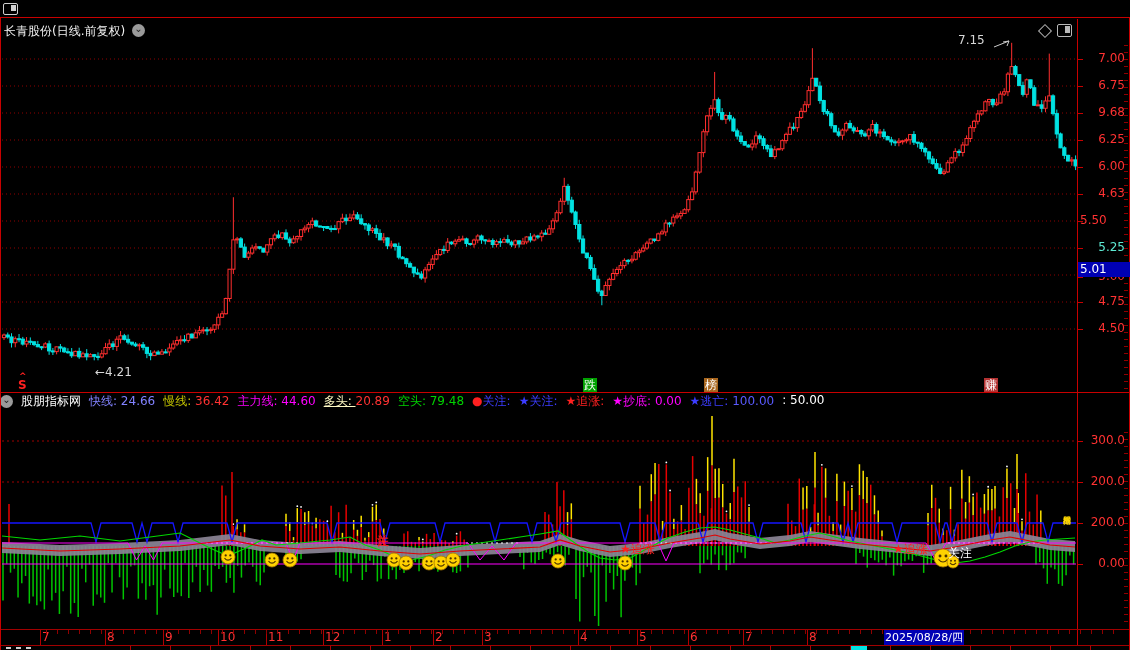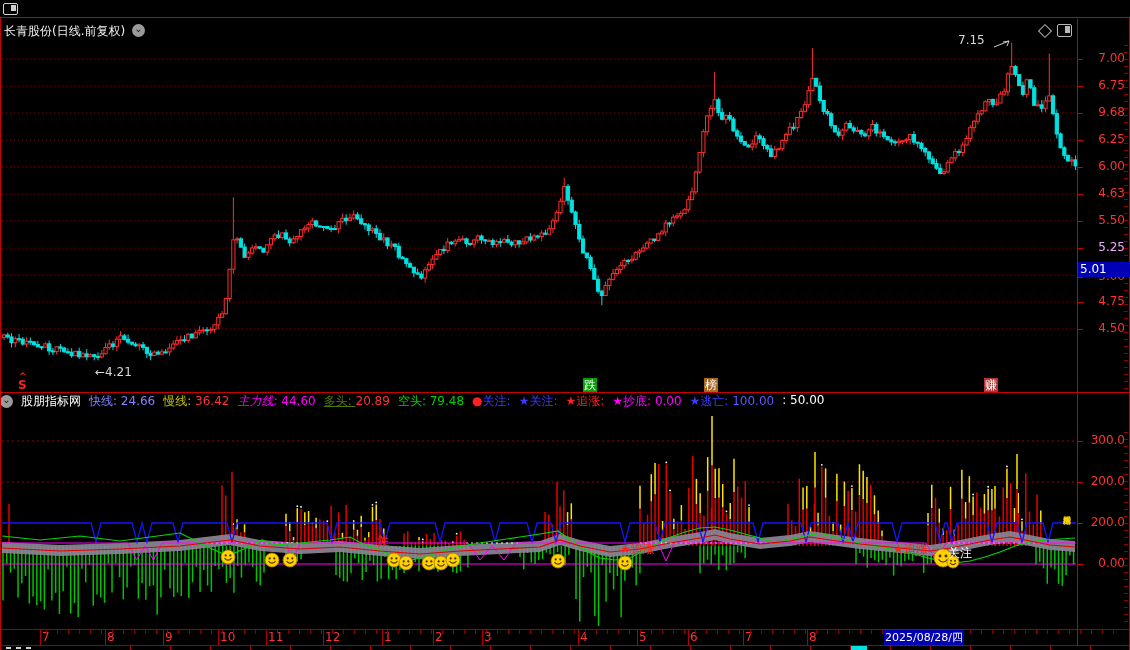--- a/index.html
+++ b/index.html
@@ -1168,23 +1168,23 @@
       <span class="mark" style="left: 1080px; top: 78px; color: rgb(255, 50, 50); width: 45px; text-align: right;">6.75</span>
       <div class="mark" style="left: 1078px; top: 86px; width: 5px; height: 1px; background: rgb(200, 0, 0);"></div>
       <span class="mark" style="left: 1080px; top: 105px; color: rgb(255, 50, 50); width: 45px; text-align: right;">9.68</span>
       <div class="mark" style="left: 1078px; top: 113px; width: 5px; height: 1px; background: rgb(200, 0, 0);"></div>
       <span class="mark" style="left: 1080px; top: 132px; color: rgb(255, 50, 50); width: 45px; text-align: right;">6.25</span>
       <div class="mark" style="left: 1078px; top: 140px; width: 5px; height: 1px; background: rgb(200, 0, 0);"></div>
       <span class="mark" style="left: 1080px; top: 159px; color: rgb(255, 50, 50); width: 45px; text-align: right;">6.00</span>
       <div class="mark" style="left: 1078px; top: 167px; width: 5px; height: 1px; background: rgb(200, 0, 0);"></div>
       <span class="mark" style="left: 1080px; top: 186px; color: rgb(255, 50, 50); width: 45px; text-align: right;">4.63</span>
       <div class="mark" style="left: 1078px; top: 194px; width: 5px; height: 1px; background: rgb(200, 0, 0);"></div>
-      <span class="mark" style="left: 1080px; top: 213px; color: rgb(255, 50, 50); width: 45px; text-align: right;">5.50</span>
+      <span class="mark" style="left: 1080px; top: 213px; color: rgb(255, 50, 50); width: 45px; text-align: left;">5.50</span>
       <div class="mark" style="left: 1078px; top: 221px; width: 5px; height: 1px; background: rgb(200, 0, 0);"></div>
-      <span class="mark" style="left: 1080px; top: 240px; color: #f0abfc; width: 45px; text-align: right;">5.25</span>
+      <span class="mark" style="left: 1080px; top: 240px; color: #5eead4; width: 45px; text-align: right;">5.25</span>
       <div class="mark" style="left: 1078px; top: 248px; width: 5px; height: 1px; background: rgb(200, 0, 0);"></div>
       <span class="mark" style="left: 1080px; top: 269px; color: rgb(255, 50, 50); width: 45px; text-align: right;">5.00</span>
       <div class="mark" style="left: 1078px; top: 277px; width: 5px; height: 1px; background: rgb(200, 0, 0);"></div>
       <span class="mark" style="left: 1080px; top: 294px; color: rgb(255, 50, 50); width: 45px; text-align: right;">4.75</span>
       <div class="mark" style="left: 1078px; top: 302px; width: 5px; height: 1px; background: rgb(200, 0, 0);"></div>
       <span class="mark" style="left: 1080px; top: 321px; color: rgb(255, 50, 50); width: 45px; text-align: right;">4.50</span>
       <div class="mark" style="left: 1078px; top: 329px; width: 5px; height: 1px; background: rgb(200, 0, 0);"></div>
       <div class="mark" style="left: 1124px; top: 45px; width: 4px; height: 1px; background: rgb(144, 0, 0);"></div>
       <div class="mark" style="left: 1124px; top: 52px; width: 4px; height: 1px; background: rgb(144, 0, 0);"></div>
       <div class="mark" style="left: 1124px; top: 59px; width: 4px; height: 1px; background: rgb(144, 0, 0);"></div>
@@ -1457,22 +1457,22 @@
   </div>
 
   <div id="price-highlight" style="top: 262px;">5.01</div>
 
   <div id="ind-header">
     <span class="circ" style="flex:0 0 13px;">⌄</span>
     <span style="color:#fff;">股朋指标网</span>
     <span id="ind-fields" style="display:flex;gap:8px;">
         <span class="fld"><span style="color: rgb(130, 130, 255);">快线: </span><span style="color: rgb(130, 130, 255);">24.66</span></span>
         <span class="fld"><span style="color: rgb(200, 200, 0);">慢线: </span><span style="color: rgb(255, 50, 50);">36.42</span></span>
-        <span class="fld"><span style="color: rgb(255, 0, 255); font-style: italic;">主力线: </span><span style="color: rgb(255, 0, 255);">44.60</span></span>
-        <span class="fld"><span style="color: #4d7c0f; text-decoration: underline;">多头: </span><span style="color: rgb(255, 50, 50);">20.89</span></span>
+        <span class="fld"><span style="color: rgb(255, 0, 255);">主力线: </span><span style="color: rgb(255, 0, 255);">44.60</span></span>
+        <span class="fld"><span style="color: #fef9c3; text-decoration: underline;">多头: </span><span style="color: rgb(255, 50, 50);">20.89</span></span>
         <span class="fld"><span style="color: rgb(0, 210, 0);">空头: </span><span style="color: rgb(0, 210, 0);">79.48</span></span>
         <span class="fld"><span style="color: rgb(255, 32, 32);">●</span><span style="color: rgb(60, 60, 255);">关注: </span></span>
         <span class="fld"><span style="color: rgb(60, 60, 255);">★</span><span style="color: rgb(60, 60, 255);">关注: </span></span>
         <span class="fld"><span style="color: rgb(255, 32, 32);">★</span><span style="color: rgb(255, 32, 32);">追涨: </span></span>
         <span class="fld"><span style="color: rgb(255, 0, 255);">★</span><span style="color: rgb(255, 0, 255);">抄底: </span><span style="color: rgb(255, 0, 255);">0.00</span></span>
         <span class="fld"><span style="color: rgb(60, 60, 255);">★</span><span style="color: rgb(60, 60, 255);">逃亡: </span><span style="color: rgb(90, 90, 255);">100.00</span></span>
         <span class="fld"><span style="color: rgb(255, 255, 255);">: </span><span style="color: rgb(255, 255, 255);">50.00</span></span>
       </span>
   </div>
 

